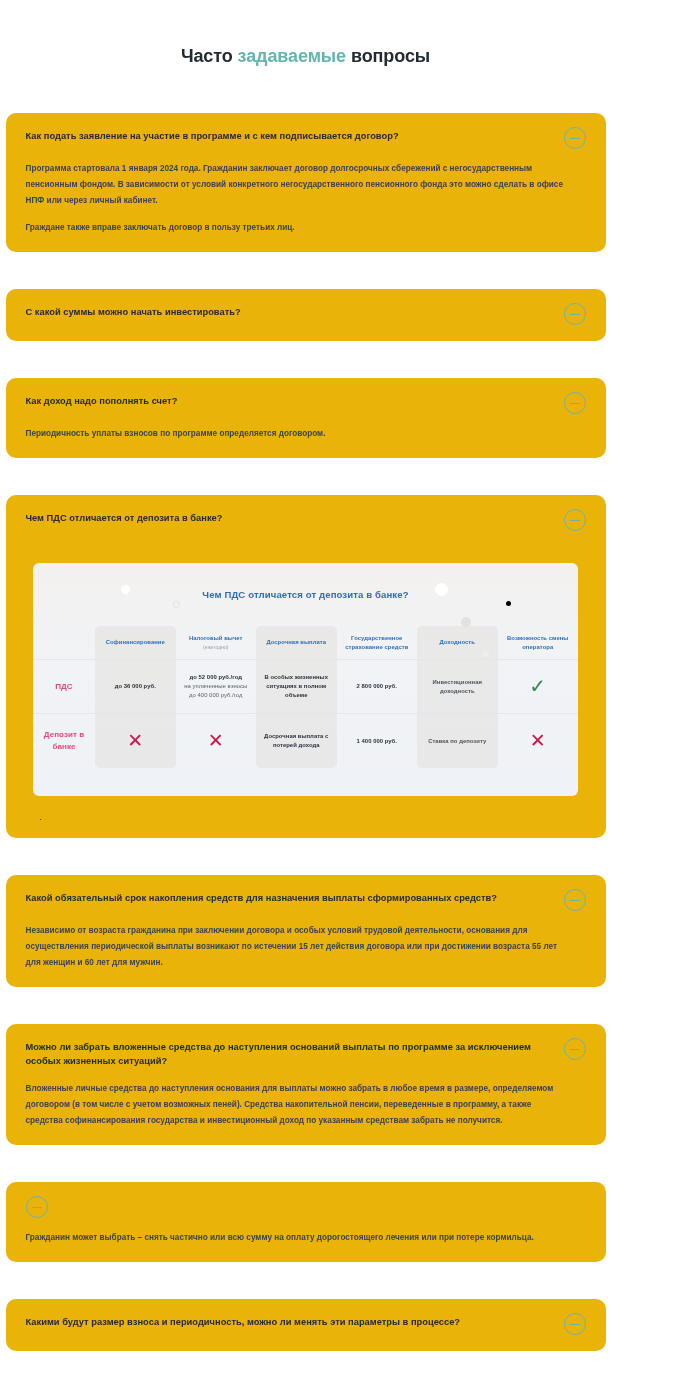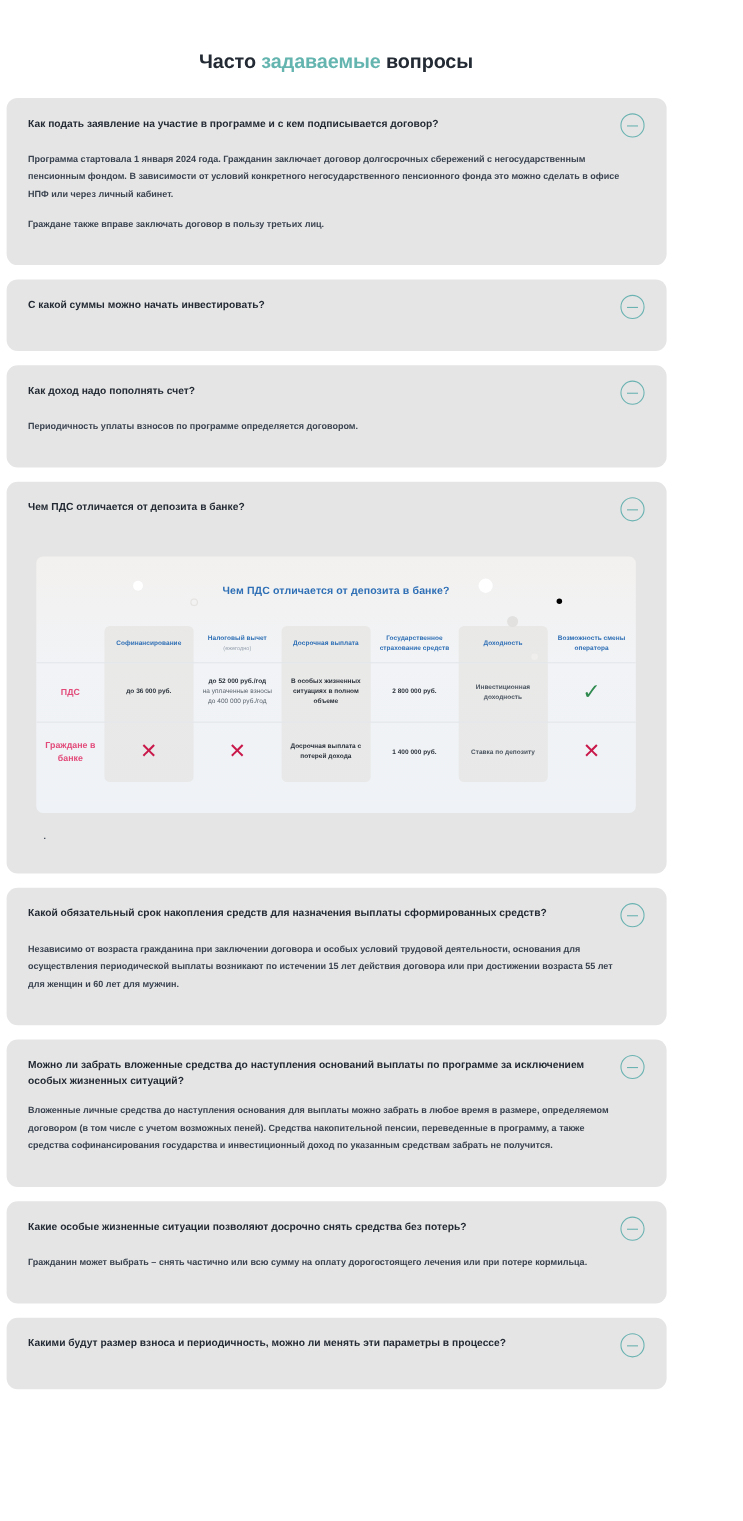--- a/index.html
+++ b/index.html
@@ -34,24 +34,25 @@
   
   .faq-list {
     width: 600px;
     margin: 0 auto;
     display: flex;
     flex-direction: column;
     gap: 13px;
   }
 
   .faq-item {
-    background: #e5e5e5;
+    background: #eab308;
     border-radius: 10px;
-    padding: 16px 20px 29px 20px;
-    position: relative;
+    padding: 16px 20px 16px 20px;
+    position: relative;
+    margin-top: 24px;
   }
 
   .faq-head {
     display: flex;
     align-items: flex-start;
     justify-content: space-between;
     gap: 16px;
   }
 
   .faq-question {
@@ -296,21 +297,21 @@
                     </div>
                   </td>
                   <td class="shade">
                     <div class="cell-text light">
                       <span class="lead">Инвестиционная доходность</span>
                     </div>
                   </td>
                   <td><span class="mark check">✓</span></td>
                 </tr>
                 <tr class="row-dep">
-                  <td class="row-label">Граждане в банке</td>
+                  <td class="row-label">Депозит в банке</td>
                   <td class="shade"><span class="mark cross">✕</span></td>
                   <td><span class="mark cross">✕</span></td>
                   <td class="shade">
                     <div class="cell-text">
                       <span class="lead">Досрочная выплата с потерей дохода</span>
                     </div>
                   </td>
                   <td>
                     <div class="cell-text">
                       <span class="lead">1 400 000 руб.</span>
@@ -342,21 +343,20 @@
         <div class="faq-head">
           <div class="faq-question">Можно ли забрать вложенные средства до наступления оснований выплаты по программе за исключением особых жизненных ситуаций?</div>
           <div class="toggle-icon"></div>
         </div>
         <div class="faq-body">
           <p>Вложенные личные средства до наступления основания для выплаты можно забрать в любое время в размере, определяемом договором (в том числе с учетом возможных пеней). Средства накопительной пенсии, переведенные в программу, а также средства софинансирования государства и инвестиционный доход по указанным средствам забрать не получится.</p>
         </div>
       </div>
       <div class="faq-item">
         <div class="faq-head">
-          <div class="faq-question">Какие особые жизненные ситуации позволяют досрочно снять средства без потерь?</div>
           <div class="toggle-icon"></div>
         </div>
         <div class="faq-body">
           <p>Гражданин может выбрать – снять частично или всю сумму на оплату дорогостоящего лечения или при потере кормильца.</p>
         </div>
       </div>
       <div class="faq-item">
         <div class="faq-head">
           <div class="faq-question">Какими будут размер взноса и периодичность, можно ли менять эти параметры в процессе?</div>
           <div class="toggle-icon"></div>

